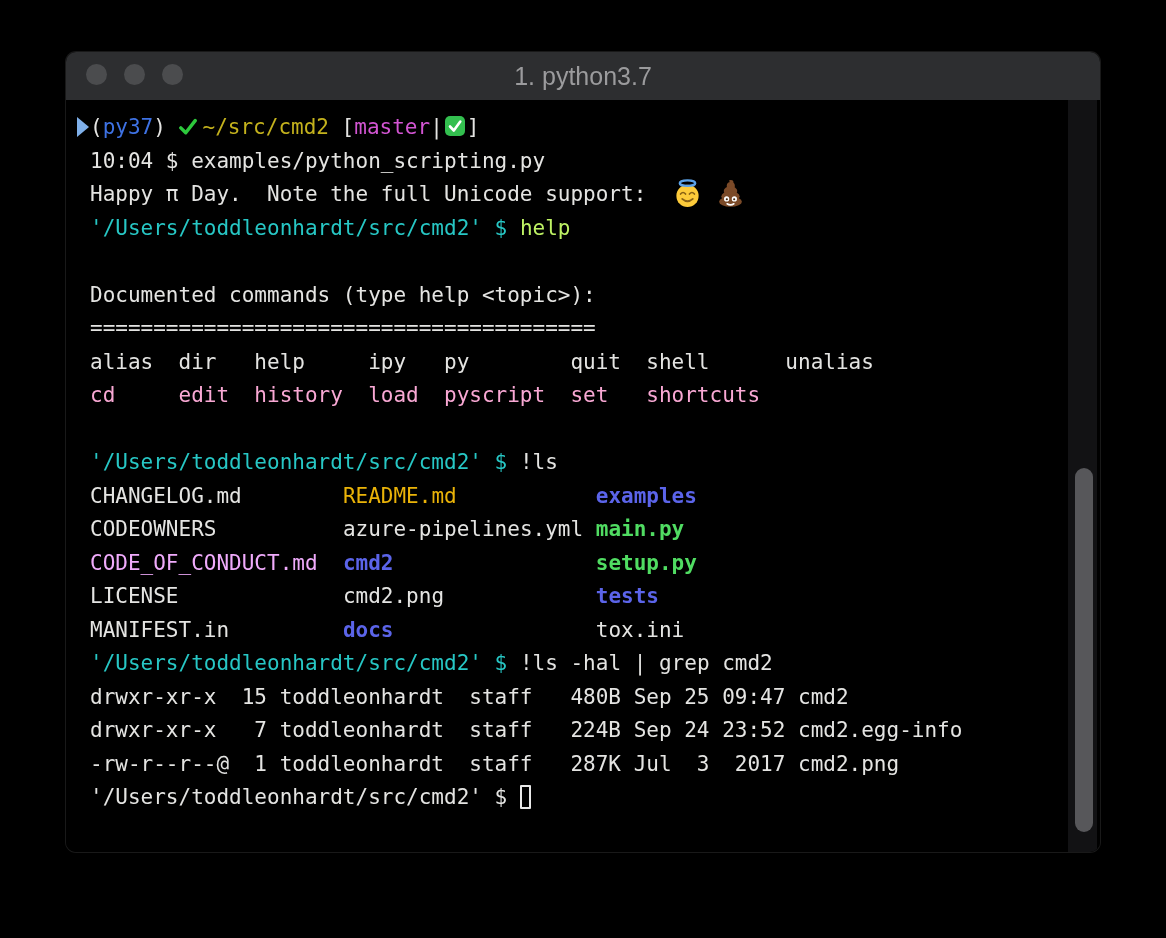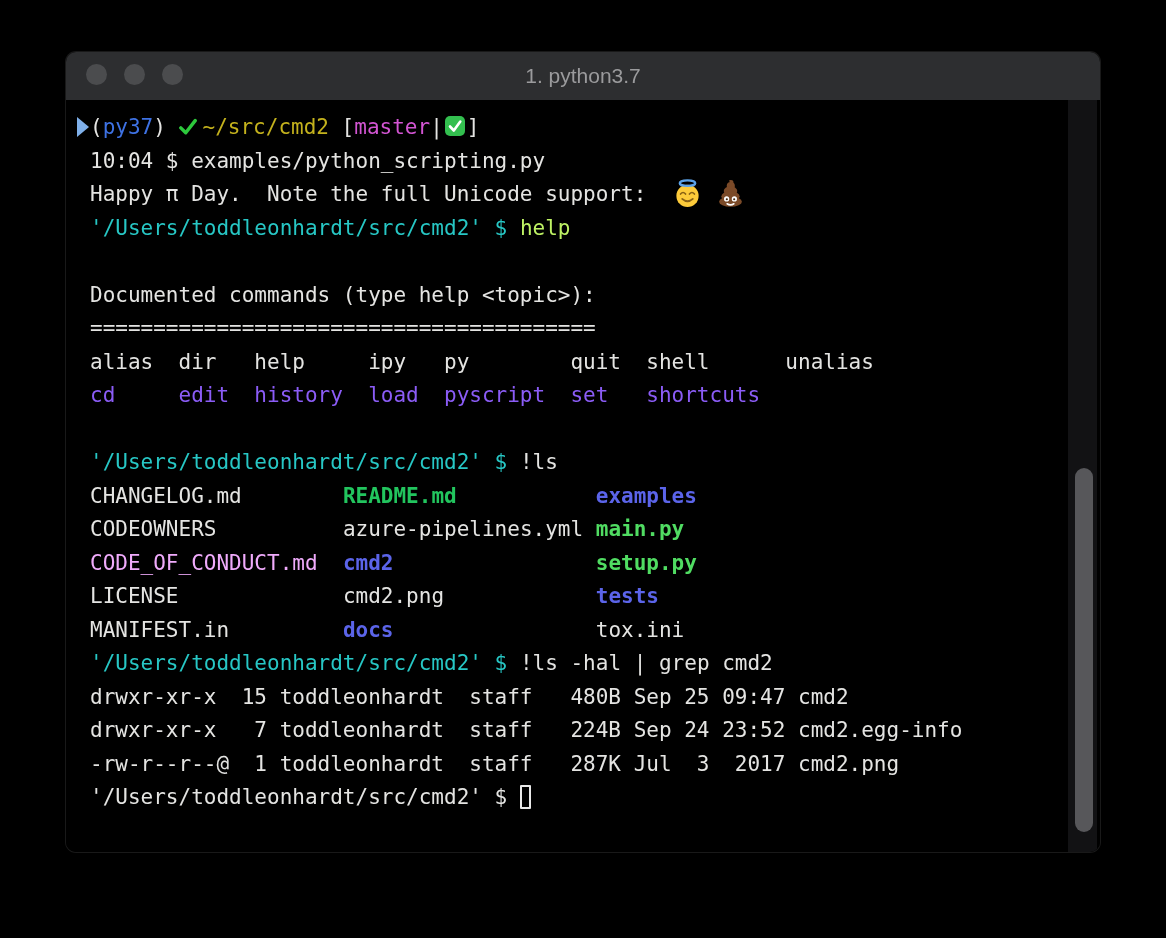--- a/index.html
+++ b/index.html
@@ -16,21 +16,21 @@
     position:absolute;left:66px;top:52px;width:1034px;height:800px;
     border-radius:10px;background:var(--bg);overflow:hidden;
     box-shadow:0 0 0 1px rgba(140,140,140,0.18), 0 22px 55px rgba(0,0,0,0.75);
   }
   .titlebar{position:relative;height:48px;background:var(--titlebar);}
   .lights{position:absolute;left:20px;top:11.5px;display:flex;gap:17px;}
   .light{width:21px;height:21px;border-radius:50%;background:var(--light);}
   .title{
     position:absolute;left:0;right:0;top:0;height:48px;line-height:48px;
     text-align:center;color:var(--titletext);
-    font-family:"Liberation Sans",sans-serif;font-size:21px;
+    font-family:"Liberation Sans",sans-serif;font-size:25px;
   }
   .content{position:absolute;left:0;top:48px;right:0;bottom:0;background:#000;}
   .output{position:absolute;left:24px;top:3px;font-size:21px;margin-top:8px;}
   .tline{white-space:pre;height:33.5px;line-height:33.5px;color:#e4e4e2;}
   .scroll-track{position:absolute;right:3px;top:0;bottom:0;width:29px;background:var(--track);}
   .scroll-thumb{position:absolute;left:7px;top:368px;width:18px;height:364px;border-radius:9px;background:var(--thumb);}
   .cursor-block{
     display:inline-block;width:11px;height:24px;border:2.5px solid var(--cursor);
     vertical-align:-5px;border-radius:1px;
   }
@@ -81,24 +81,24 @@
               <circle cx="19" cy="20.6" r="2.7" fill="#ffffff"></circle>
               <circle cx="11.2" cy="21" r="1.1" fill="#40250f"></circle>
               <circle cx="18.8" cy="21" r="1.1" fill="#40250f"></circle>
               <path d="M11.5 25.6 Q15 28 18.5 25.6" fill="none" stroke="#ffffff" stroke-width="1.6" stroke-linecap="round"></path>
             </svg></span></div>
         <div class="tline"><span style="color: rgb(39, 199, 197);">'/Users/toddleonhardt/src/cmd2' $ </span><span style="color: #bef264;">help</span></div>
         <div class="tline">&nbsp;</div>
         <div class="tline"><span style="color: rgb(228, 228, 226);">Documented commands (type help &lt;topic&gt;):</span></div>
         <div class="tline"><span style="color: rgb(228, 228, 226);">========================================</span></div>
         <div class="tline"><span style="color: rgb(228, 228, 226);">alias  dir   help     ipy   py        quit  shell      unalias</span></div>
-        <div class="tline"><span style="color: #8b5cf6;">cd     edit  history  load  pyscript  set   shortcuts</span></div>
+        <div class="tline"><span style="color: #f9a8d4;">cd     edit  history  load  pyscript  set   shortcuts</span></div>
         <div class="tline">&nbsp;</div>
         <div class="tline"><span style="color: rgb(39, 199, 197);">'/Users/toddleonhardt/src/cmd2' $ </span><span style="color: rgb(228, 228, 226);">!ls</span></div>
-        <div class="tline"><span style="color: rgb(228, 228, 226);">CHANGELOG.md        </span><span style="color: #22c55e; font-weight: bold; text-align: center;">README.md</span><span style="color: rgb(228, 228, 226);">           </span><span style="color: rgb(91, 100, 233); font-weight: bold;">examples</span></div>
+        <div class="tline"><span style="color: rgb(228, 228, 226);">CHANGELOG.md        </span><span style="color: #eab308; font-weight: normal; text-align: center;">README.md</span><span style="color: rgb(228, 228, 226);">           </span><span style="color: rgb(91, 100, 233); font-weight: bold;">examples</span></div>
         <div class="tline"><span style="color: rgb(228, 228, 226);">CODEOWNERS          </span><span style="color: rgb(228, 228, 226);">azure-pipelines.yml </span><span style="color: rgb(80, 220, 98); font-weight: bold;">main.py</span></div>
         <div class="tline"><span style="color: #f0abfc;">CODE_OF_CONDUCT.md  </span><span style="color: rgb(91, 100, 233); font-weight: bold;">cmd2</span><span style="color: rgb(228, 228, 226);">                </span><span style="color: rgb(80, 220, 98); font-weight: bold;">setup.py</span></div>
         <div class="tline"><span style="color: rgb(228, 228, 226);">LICENSE             </span><span style="color: rgb(228, 228, 226); text-align: right;">cmd2.png            </span><span style="color: rgb(91, 100, 233); font-weight: bold;">tests</span></div>
         <div class="tline"><span style="color: rgb(228, 228, 226);">MANIFEST.in         </span><span style="color: rgb(91, 100, 233); font-weight: bold;">docs</span><span style="color: rgb(228, 228, 226);">                </span><span style="color: rgb(228, 228, 226);">tox.ini</span></div>
         <div class="tline"><span style="color: rgb(39, 199, 197);">'/Users/toddleonhardt/src/cmd2' $ </span><span style="color: rgb(228, 228, 226);">!ls -hal | grep cmd2</span></div>
         <div class="tline"><span style="color: rgb(228, 228, 226);">drwxr-xr-x  15 toddleonhardt  staff   480B Sep 25 09:47 cmd2</span></div>
         <div class="tline"><span style="color: rgb(228, 228, 226);">drwxr-xr-x   7 toddleonhardt  staff   224B Sep 24 23:52 cmd2.egg-info</span></div>
         <div class="tline"><span style="color: rgb(228, 228, 226);">-rw-r--r--@  1 toddleonhardt  staff   287K Jul  3  2017 cmd2.png</span></div>
         <div class="tline"><span style="color: rgb(228, 228, 226);">'/Users/toddleonhardt/src/cmd2' $ </span><span class="cursor-block"></span></div>
       </div>

